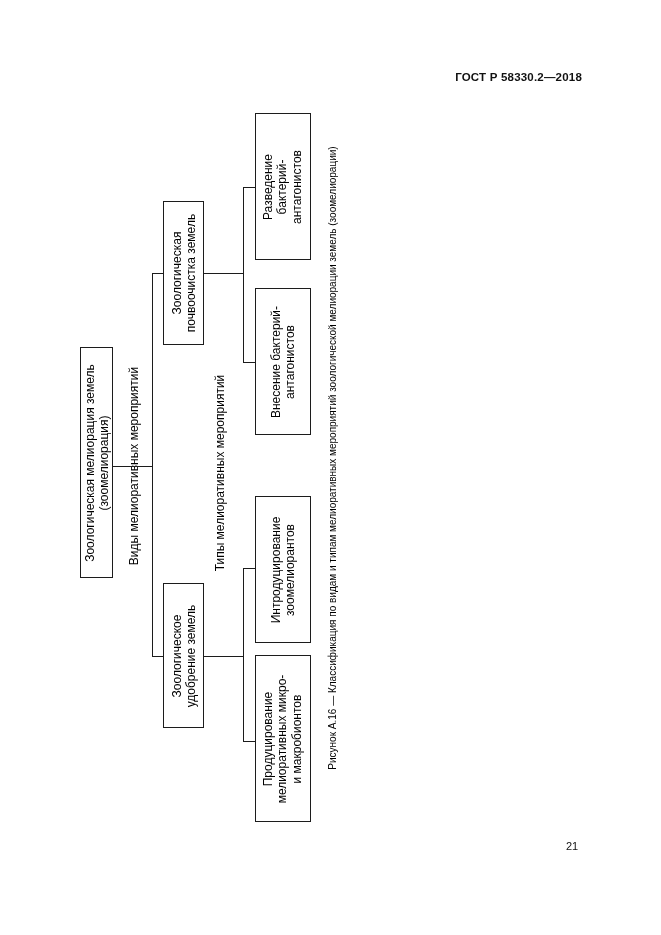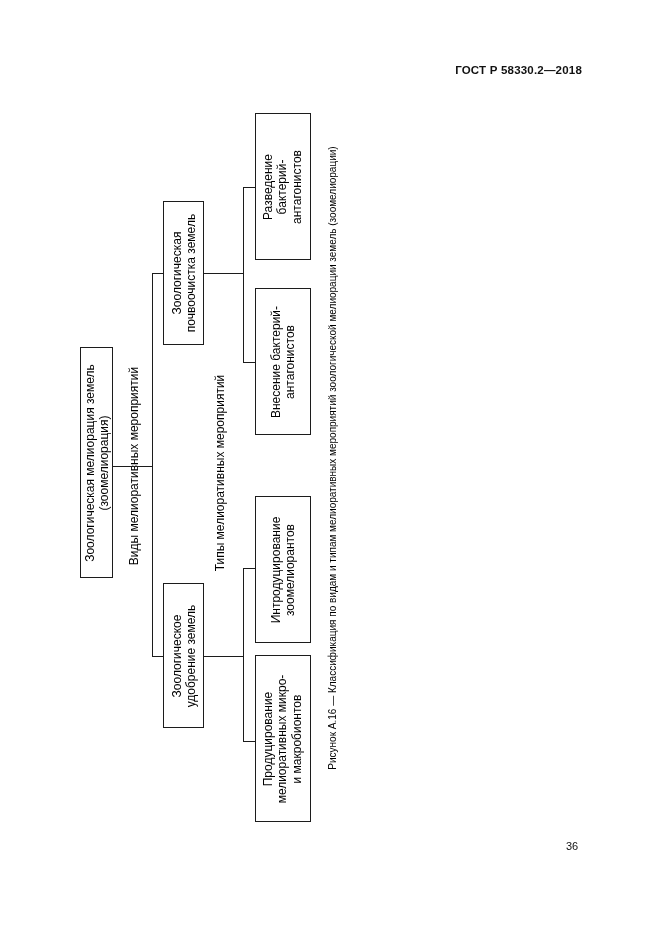--- a/index.html
+++ b/index.html
@@ -8,21 +8,21 @@
     position: relative;
     width: 661px;
     height: 935px;
     margin: 0 auto;
     background: #ffffff;
     color: #000;
     overflow: hidden;
   }
   .header {
     position: absolute;
-    left: 400px; top: 64px; width: 182px;
+    left: 400px; top: 71px; width: 182px;
     text-align: right;
     font-size: 11.5px;
     font-weight: bold;
     letter-spacing: 0.2px;
     color: #111;
   }
   .pagenum {
     position: absolute;
     left: 558px; top: 840px; width: 28px;
     text-align: center;
@@ -141,15 +141,15 @@
     <div class="line l-trunk3"></div>
     <div class="line l-leafC-conn"></div>
     <div class="line l-leafD-conn"></div>
 
     <div class="caption-wrap">
       <div class="vtext">Рисунок А.16 — Классификация по видам и типам мелиоративных мероприятий зоологической мелиорации земель (зоомелиорации)</div>
     </div>
 
   </div>
 
-  <div class="pagenum">36</div>
+  <div class="pagenum">21</div>
 
 </div>
 
 </body></html>

